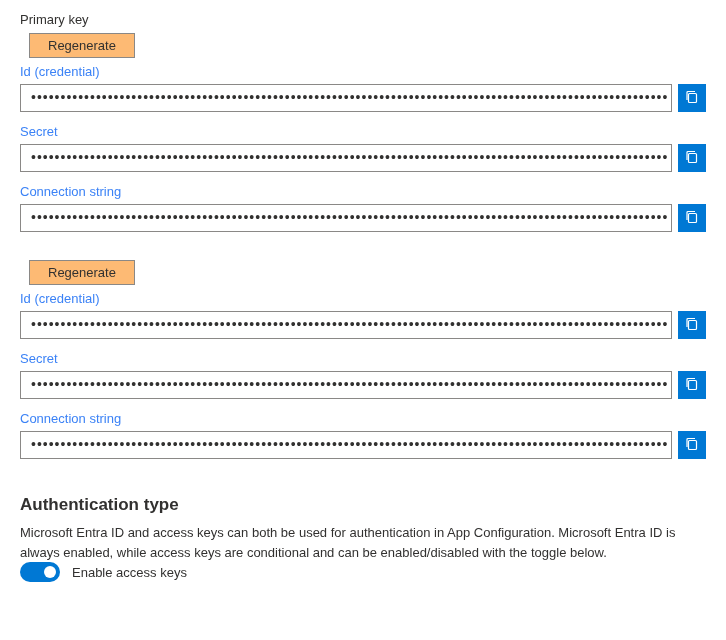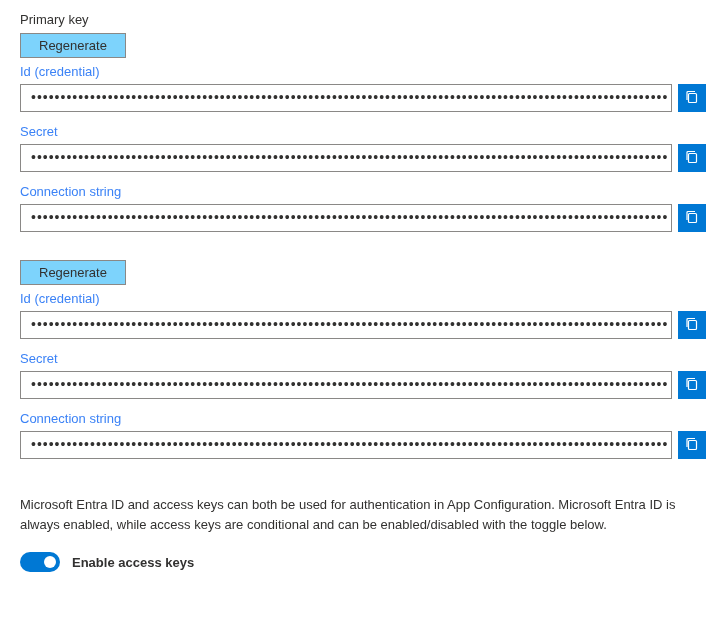--- a/index.html
+++ b/index.html
@@ -18,26 +18,27 @@
     .section-label {
       font-size: 13px;
       color: #323130;
       margin-bottom: 6px;
       margin-top: 4px;
     }
     .regenerate-btn {
       display: inline-block;
       padding: 4px 18px;
       border: 1px solid #8a8886;
-      background: #7dd3fc;
+      background: #fdba74;
       font-size: 13px;
       color: #323130;
       cursor: pointer;
       font-family: inherit;
       margin-bottom: 6px;
+      margin-left: 9px;
     }
     .field-label {
       font-size: 13px;
       color: #3b82f6;
       margin-bottom: 5px;
     }
     .field-row {
       display: flex;
       align-items: stretch;
       margin-bottom: 12px;
@@ -81,21 +82,20 @@
     .auth-heading {
       font-size: 17px;
       font-weight: 600;
       color: #323130;
       margin-bottom: 8px;
     }
     .auth-desc {
       font-size: 13px;
       color: #323130;
       line-height: 1.5;
-      margin-bottom: 18px;
     }
     .toggle-row {
       display: flex;
       align-items: center;
       gap: 12px;
     }
     .toggle {
       width: 40px;
       height: 20px;
       background: #0078d4;
@@ -109,21 +109,20 @@
       width: 12px;
       height: 12px;
       background: #fff;
       border-radius: 50%;
       top: 4px;
       right: 4px;
     }
     .toggle-label {
       font-size: 13px;
       color: #323130;
-      font-weight: bold;
     }
   </style>
 </head>
 <body>
 
 <div>
   <div class="section-label">Primary key</div>
   <button class="regenerate-btn">Regenerate</button>
 
   <div class="field-label">Id (credential)</div>
@@ -203,20 +202,21 @@
         <svg viewBox="0 0 16 16" fill="none" stroke="currentColor" stroke-width="1.2">
             <rect x="4.5" y="4.5" width="8" height="9" rx="1"></rect>
             <path d="M3 11V3.5C3 2.95 3.45 2.5 4 2.5h7"></path>
           </svg>
       </span>
     </button>
   </div>
 </div>
 
 <div class="auth-section">
+  <div class="auth-heading">Authentication type</div>
   <div class="auth-desc">Microsoft Entra ID and access keys can both be used for authentication in App Configuration. Microsoft Entra ID is always enabled, while access keys are conditional and can be enabled/disabled with the toggle below.</div>
   <div class="toggle-row">
     <button class="toggle">
       <span class="toggle-thumb"></span>
     </button>
     <span class="toggle-label">Enable access keys</span>
   </div>
 </div>
 
 </body></html>

